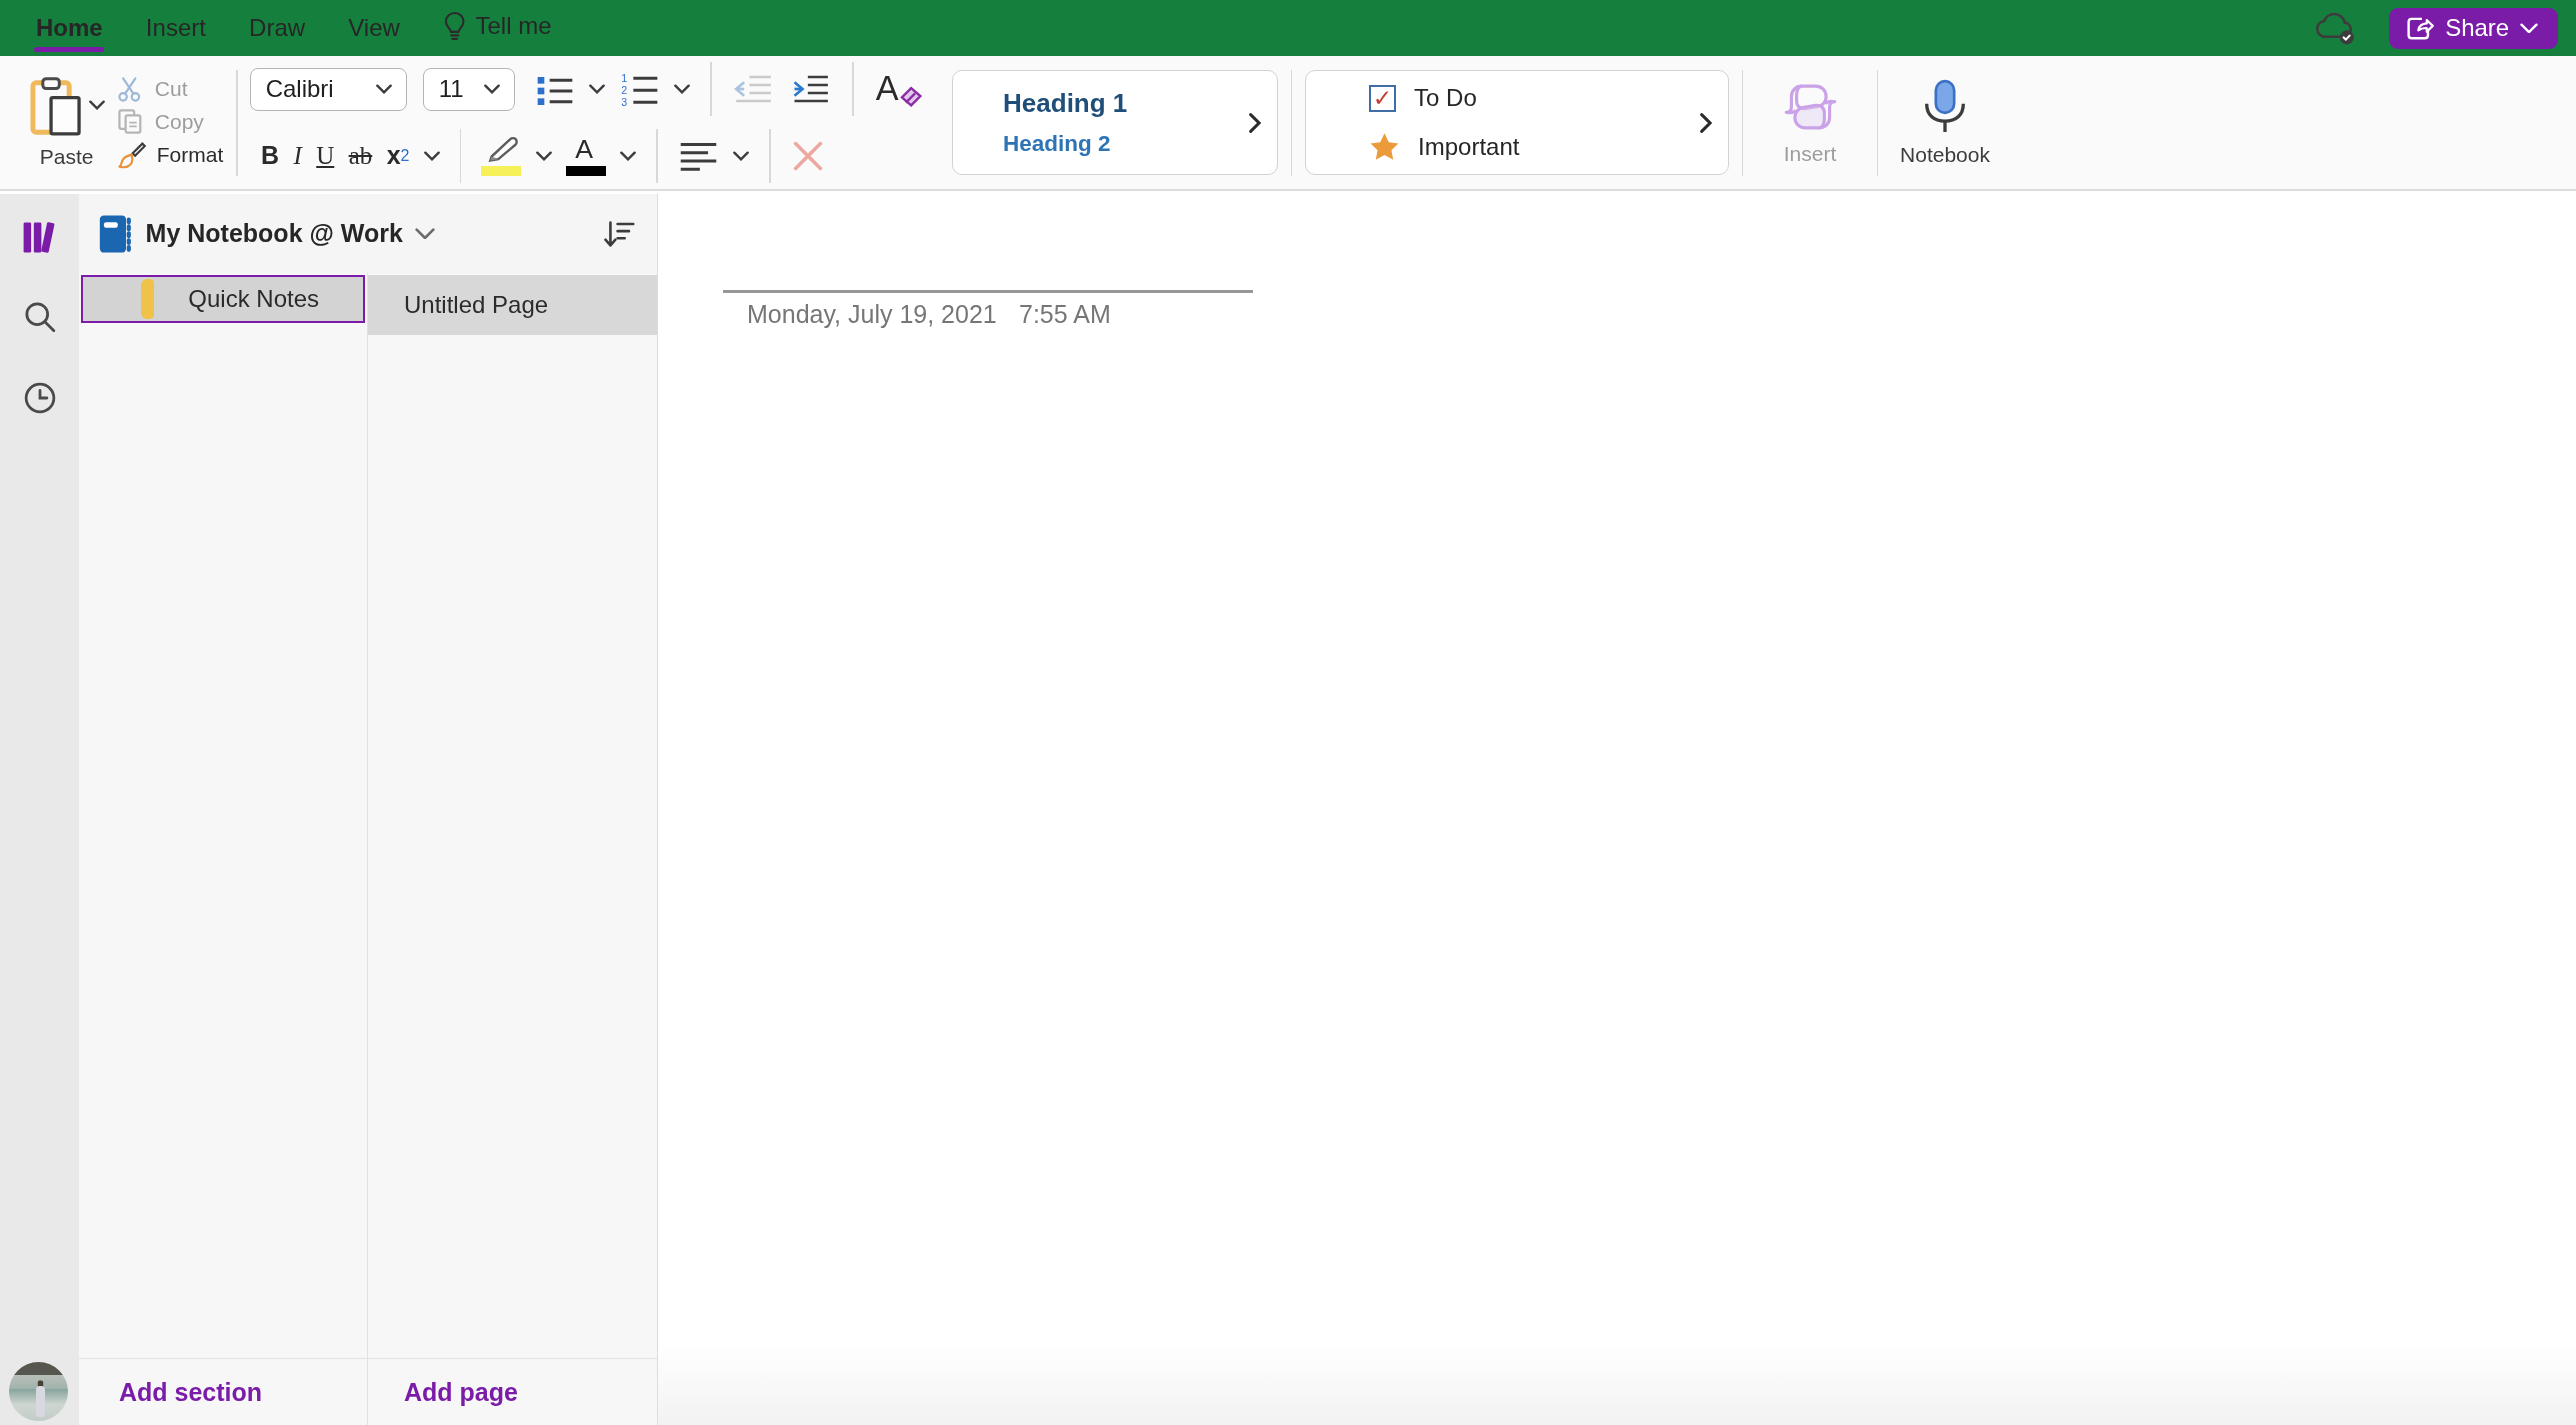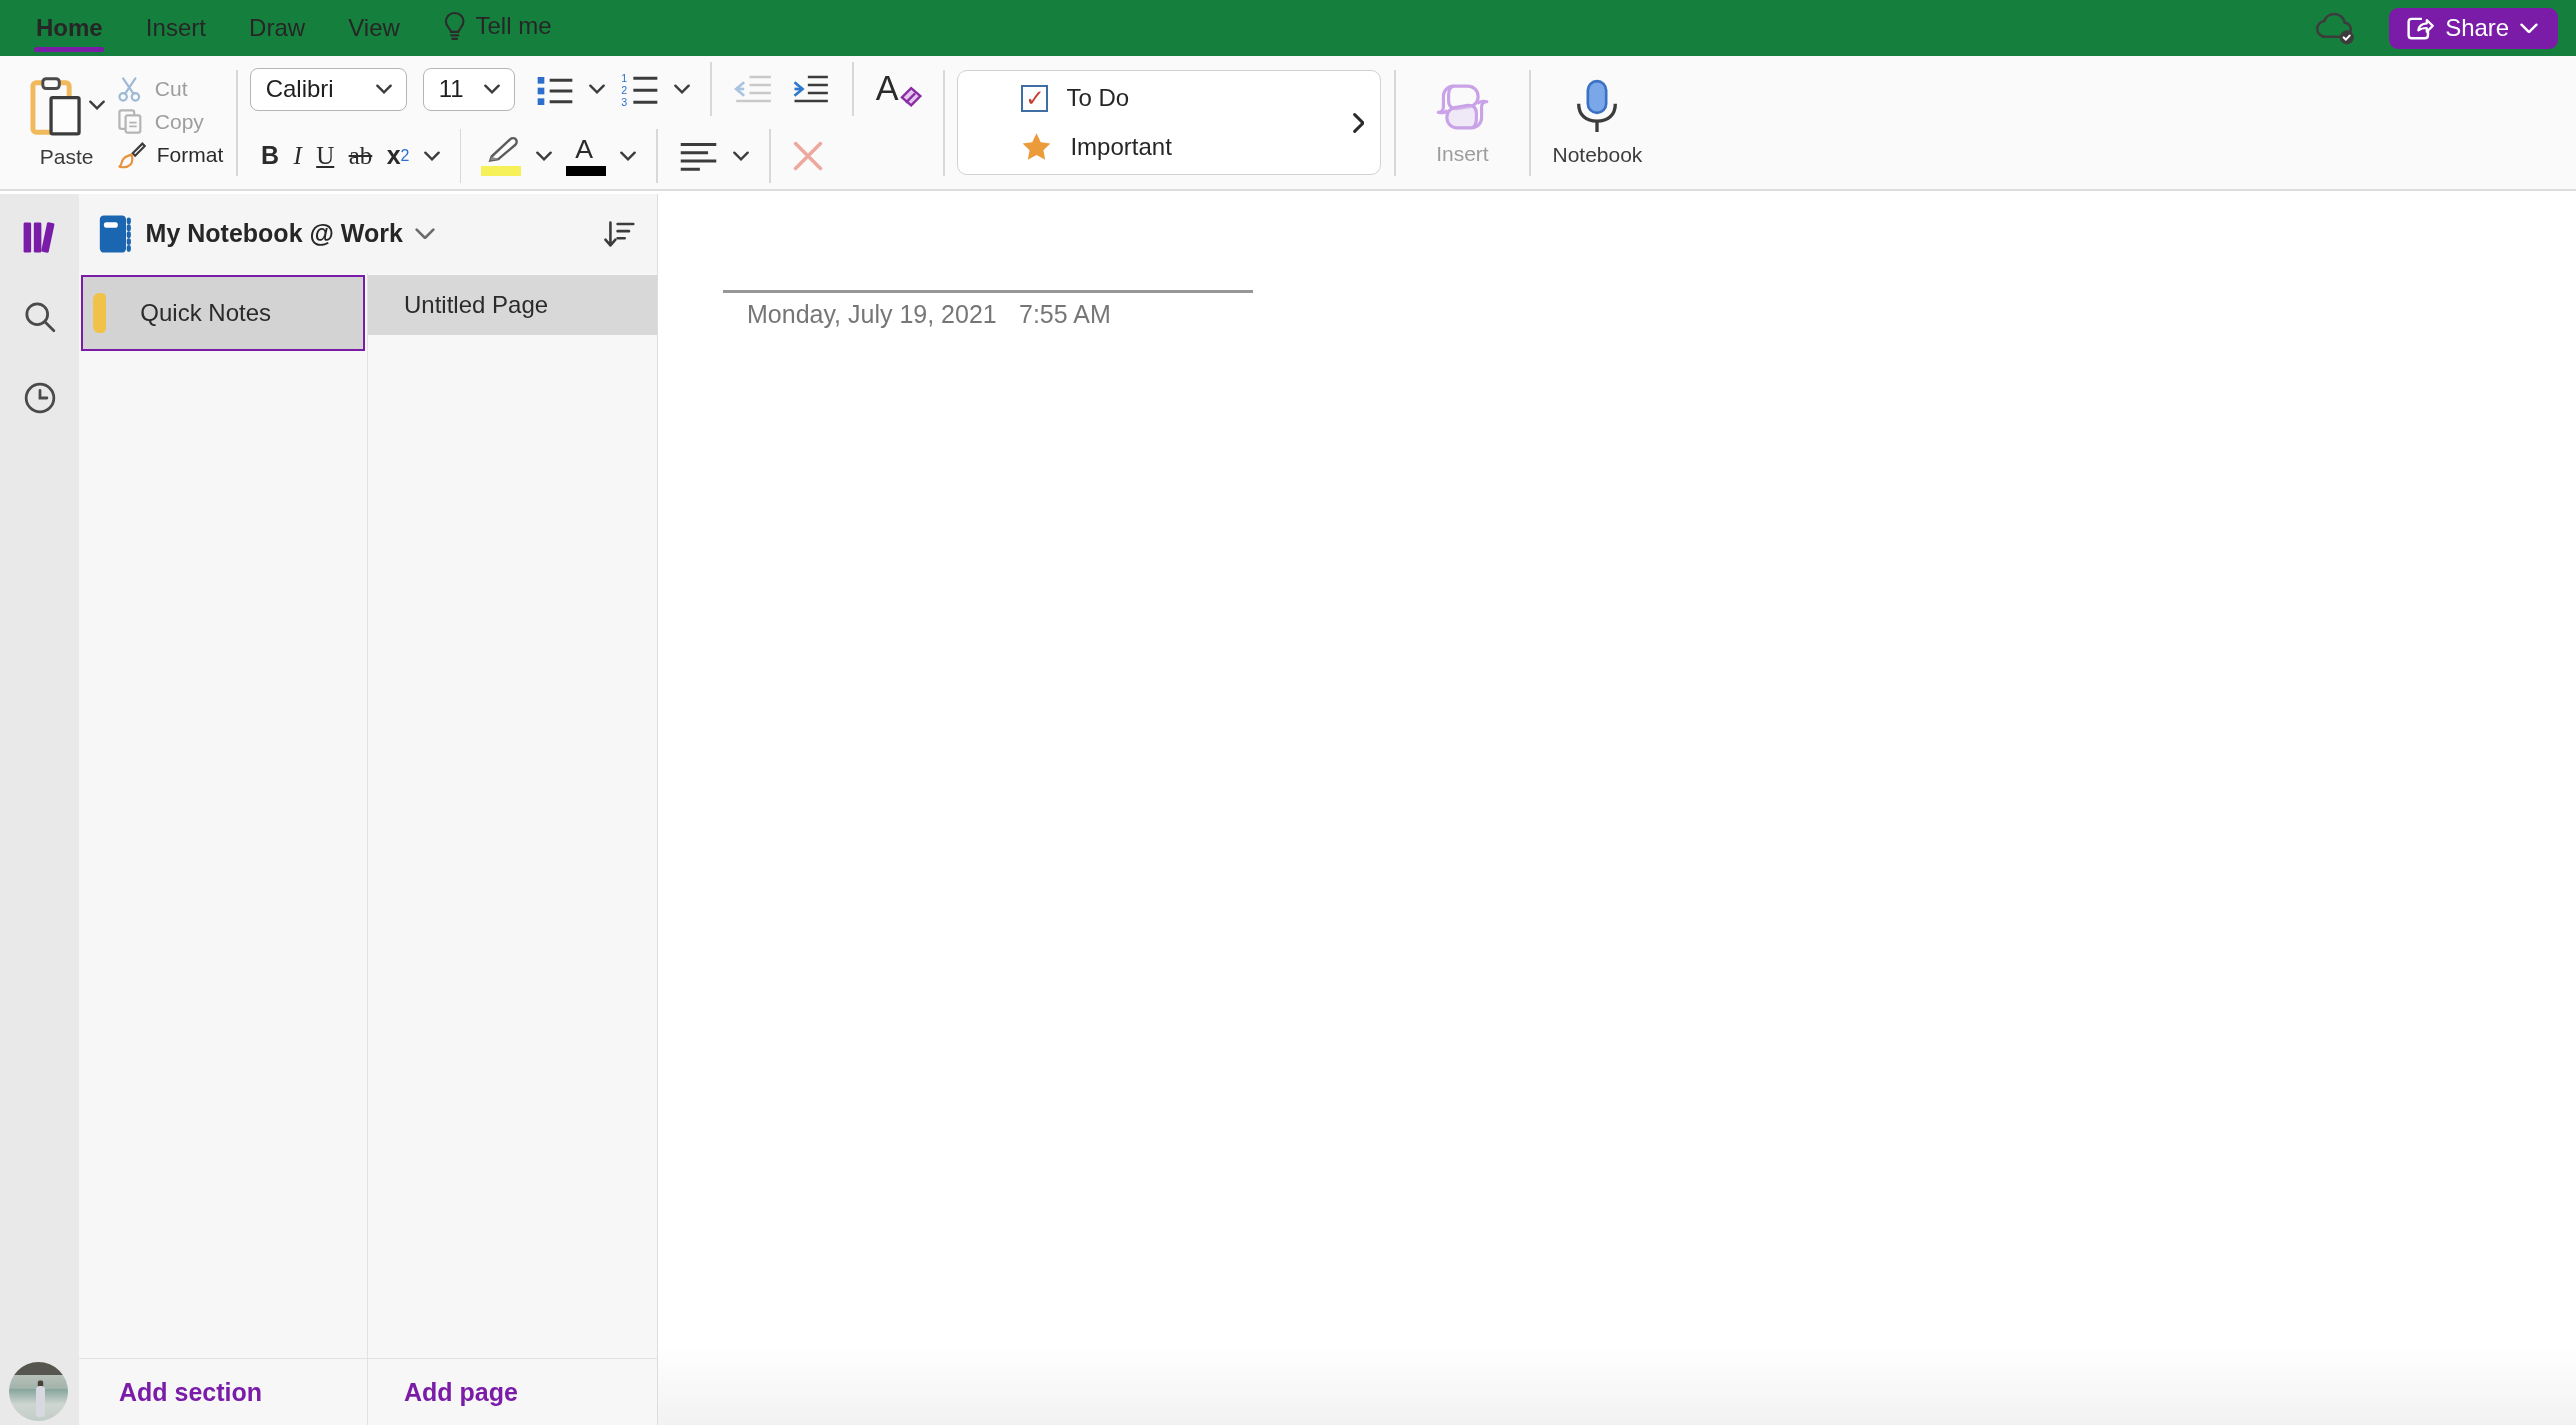--- a/index.html
+++ b/index.html
@@ -72,22 +72,22 @@
     background:#d8d8e0; border-radius:3.6px; box-shadow:0 -7.2px 0 -1.8px #4a4038; }
   .nav { width:579px; flex:none; display:flex; flex-direction:column; border-right:1.8px solid #dddddd; }
   .nav-header { height:79px; background:#f5f5f5; display:flex; align-items:center; padding:0 18px; flex:none; }
   .nb-title { font-size:25px; font-weight:bold; color:#262626; margin-left:12.6px; }
   .nav-header .chev { margin-left:12.6px; color:#6b6b6b; }
   .sort { margin-left:auto; }
   .nav-cols { flex:1; display:flex; min-height:0; }
   .col { width:289px; background:#f7f7f7; display:flex; flex-direction:column; }
   .col.sections { border-right:1.8px solid #e2e2e2; }
   .col-list { flex:1; }
-  .section-row { margin:1.8px 1.8px 0 1.8px; height:76px; background:#d3d3d3; border:2.7px solid #7a1ca8;
-    display:flex; align-items:center; }
+  .section-row { margin:1.8px 1.8px 0 1.8px; height:48px; background:#d3d3d3; border:2.7px solid #7a1ca8;
+    display:flex; align-items:center;padding-left:48px; }
   .section-tab { width:13.5px; height:40px; background:#f0c24a; border-radius:6.3px 4.5px 4.5px 6.3px; margin-left:10px; }
   .row-label { font-size:24px; color:#2b2b2b; margin-left:34px; }
   .page-row { height:60px; background:#d8d8d8; display:flex; align-items:center; margin-top:1.8px; }
   .page-row .row-label { margin-left:36px; }
   .col-action { height:67px; border-top:1.8px solid #e2e2e2; display:flex; align-items:center; flex:none; }
   .add-link { font-size:25px; font-weight:bold; color:#7a1ca8; margin-left:40px; }
   .col.pages .add-link { margin-left:36px; }
 
   
   .canvas { flex:1; background:#ffffff; position:relative; }
@@ -355,20 +355,31 @@
       <div class="vdiv" style="height:54px"></div>
 
       <button class="iconbtn">
         <svg width="36" height="36" viewBox="0 0 26 26">
             <path d="M4 4l18 18M22 4L4 22" stroke="#eda9a0" stroke-width="2.6" stroke-linecap="round"></path>
           </svg>
       </button>
     </div>
   </div>
 
+  <div class="stylebox" style="margin-left:21.6px">
+    <div class="labels">
+      <span class="h1-sample">Heading 1</span>
+      <span class="h2-sample">Heading 2</span>
+    </div>
+    <span class="chev">
+      <svg width="11.7" height="20" viewBox="0 0 7 12">
+          <path d="M1 1l5 5-5 5" fill="none" stroke="#2b2b2b" stroke-width="1.8" stroke-linecap="round"></path>
+        </svg>
+    </span>
+  </div>
 
   <div class="vdiv"></div>
 
   <div class="stylebox tagbox">
     <div class="labels" style="padding-left:63px; gap:20px">
       <div class="tag-row">
         <span class="todo-box">✓</span>
         <span>To Do</span>
       </div>
       <div class="tag-row">

